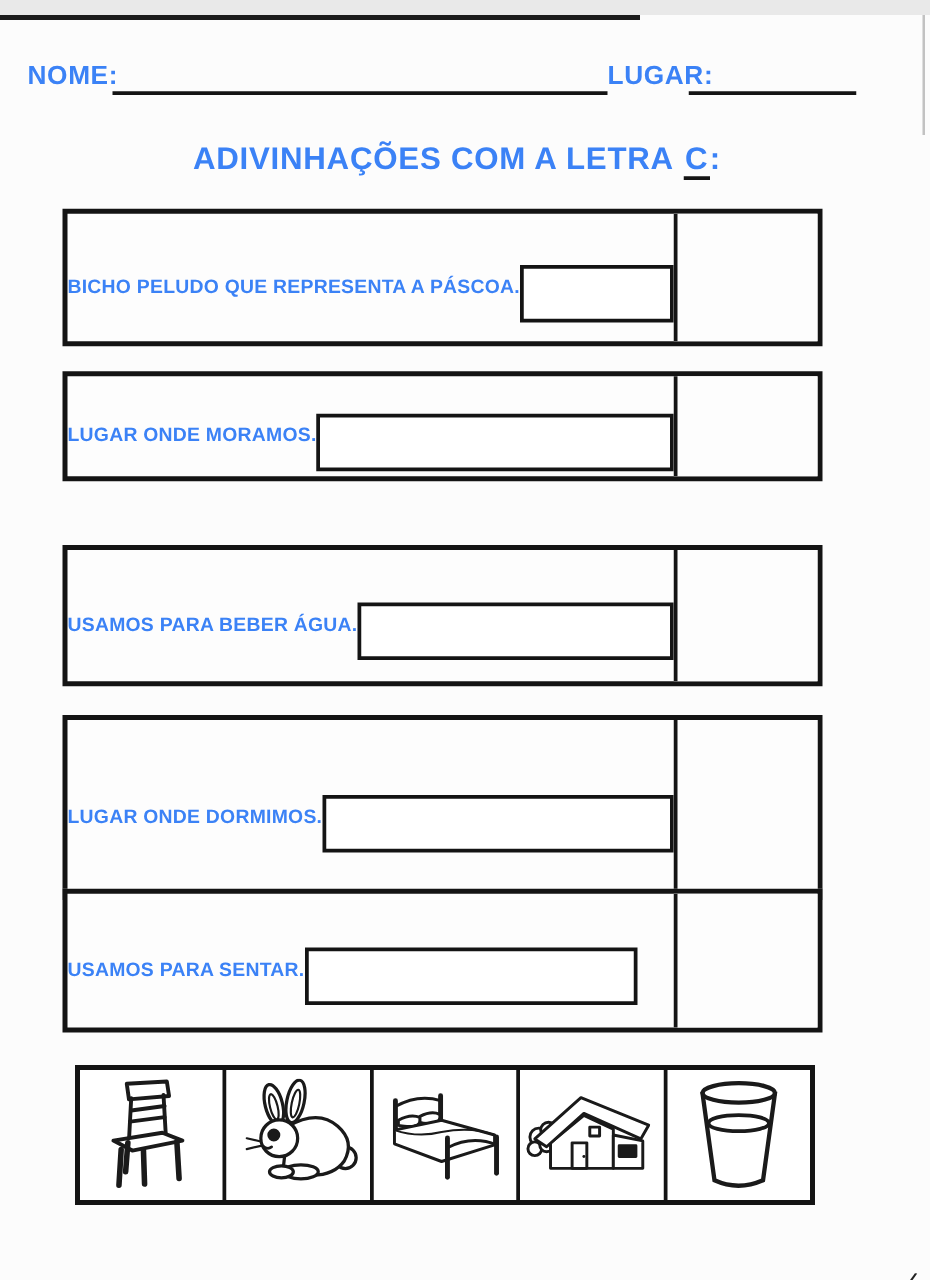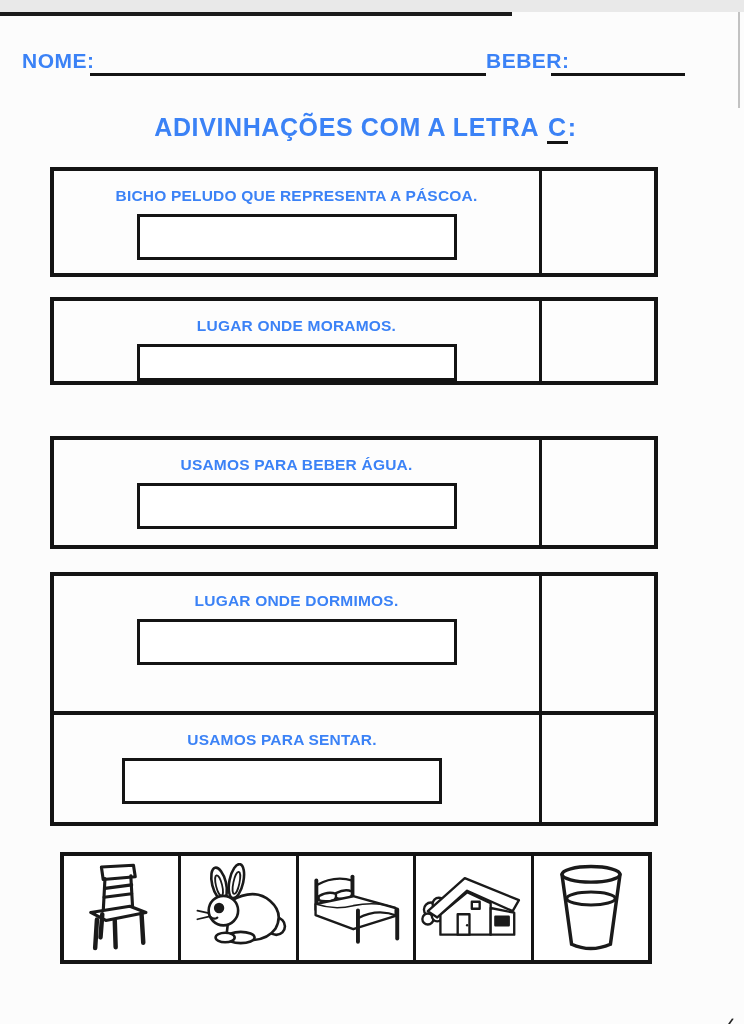--- a/index.html
+++ b/index.html
@@ -21,21 +21,21 @@
   .hdr-line{position:absolute;top:61px;height:0;border-bottom:3px solid #141414;}
   #name-line{left:90px;width:396px;}
   #date-line{left:551px;width:134px;}
   
   .title{position:absolute;top:101px;left:0;width:731px;text-align:center;
     font-size:25px;font-weight:bold;letter-spacing:.6px;white-space:nowrap;}
   .title .letter{border-bottom:3px solid #141414;padding:0 1px;margin-left:.32em;}
   
   .rrow{position:absolute;left:50px;width:608px;border:4px solid #141414;box-sizing:border-box;
     display:flex;background:#fdfdfd;}
-  .rleft{flex:1;display:flex;flex-direction:column;align-items:center;padding-top:16px;min-width:0;}
+  .rleft{flex:1;display:flex;align-items:center;padding-top:16px;min-width:0;}
   .rtext{font-size:15.5px;font-weight:bold;letter-spacing:.2px;white-space:nowrap;}
   .abox{margin-top:9px;width:314px;height:40px;border:3px solid #141414;background:#fff;}
   .rright{width:112px;border-left:3px solid #141414;background:#fdfdfd;}
   #rrow-0{top:155px;height:110px;}
   #rrow-1{top:285px;height:88px;}
   #rrow-2{top:424px;height:113px;}
   #rrow-3{top:560px;height:148px;justify-content:center;}
   #rrow-4{top:699px;height:115px;gap:29px;}
   
   .strip{position:absolute;left:60px;top:840px;width:592px;height:112px;border:4px solid #141414;
@@ -49,21 +49,21 @@
 
 <div class="page">
 
   <div class="scan-top-bar"></div>
   <div class="scan-right-line"></div>
   <div class="scan-bottom-line"></div>
   <div class="scan-bottom-mark"></div>
 
   <span class="hdr-label" id="nome-label">NOME:</span>
   <div class="hdr-line" id="name-line"></div>
-  <span class="hdr-label" id="data-label">BEBER:</span>
+  <span class="hdr-label" id="data-label">LUGAR:</span>
   <div class="hdr-line" id="date-line"></div>
 
   <div class="title"><span>ADIVINHAÇÕES COM A LETRA</span><span class="letter">C</span><span>:</span></div>
 
   <div class="rrow" id="rrow-0">
     <div class="rleft">
       <div class="rtext">BICHO PELUDO QUE REPRESENTA A PÁSCOA.</div>
       <div class="abox"></div>
     </div>
     <div class="rright"></div>

